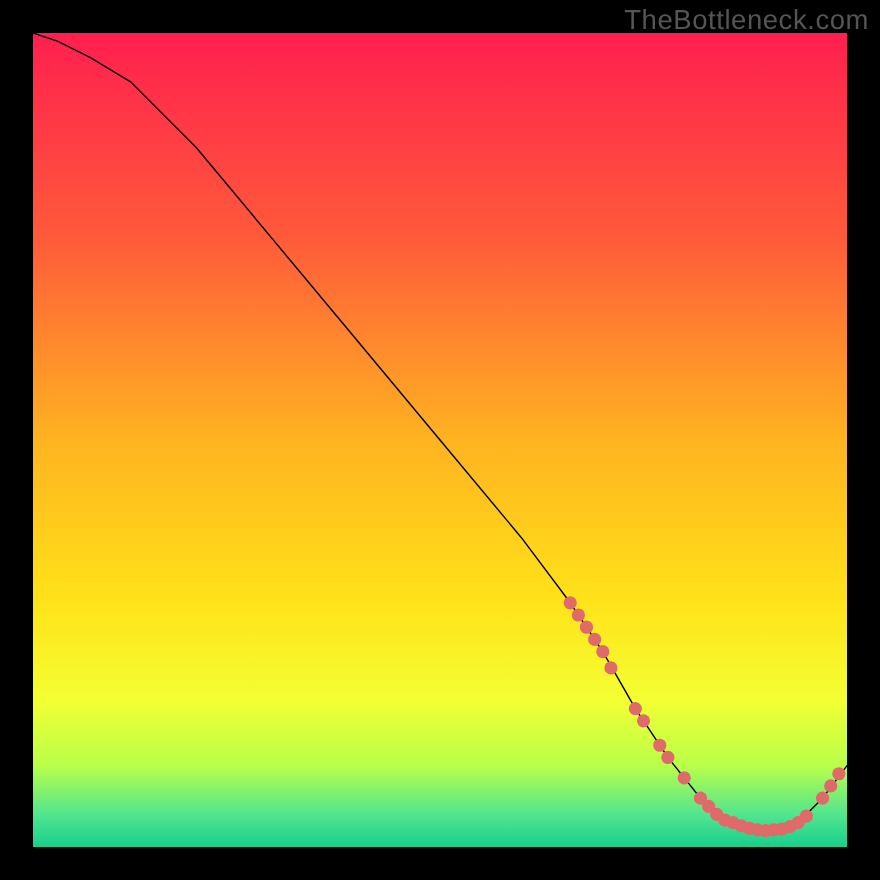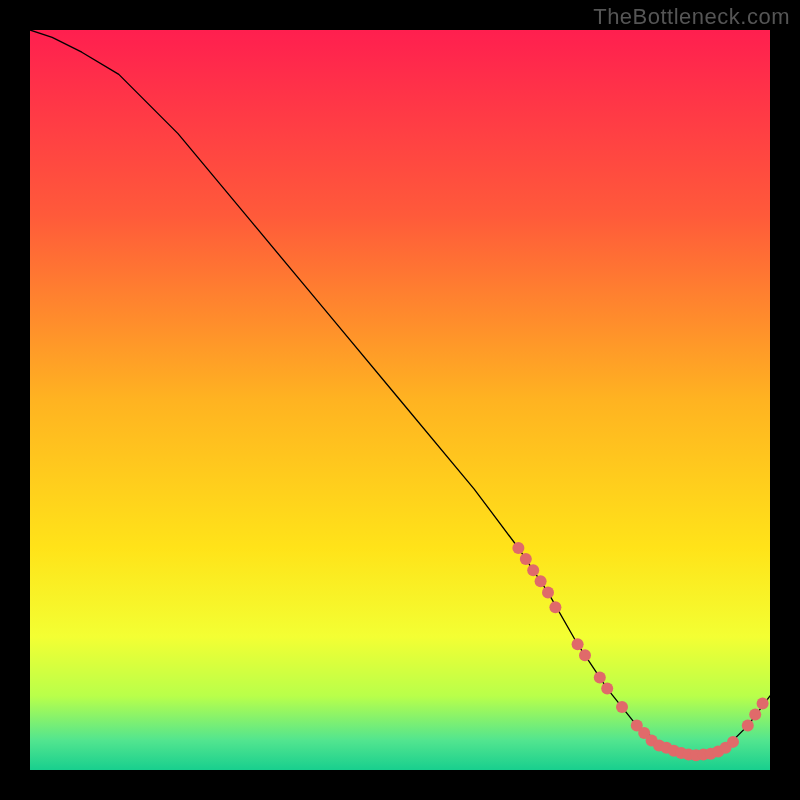--- a/index.html
+++ b/index.html
@@ -15,21 +15,21 @@
     position: relative;
     width: 800px;
     height: 800px;
     background: #000;
   }
   .watermark {
     position: absolute;
     top: 4px;
     right: 10px;
     color: #555;
-    font-size: 22px;
+    font-size: 25px;
     letter-spacing: 0.5px;
     z-index: 20;
   }
   .plot-frame {
     position: absolute;
     left: 30px;
     top: 30px;
     width: 740px;
     height: 740px;
     background: #000;

